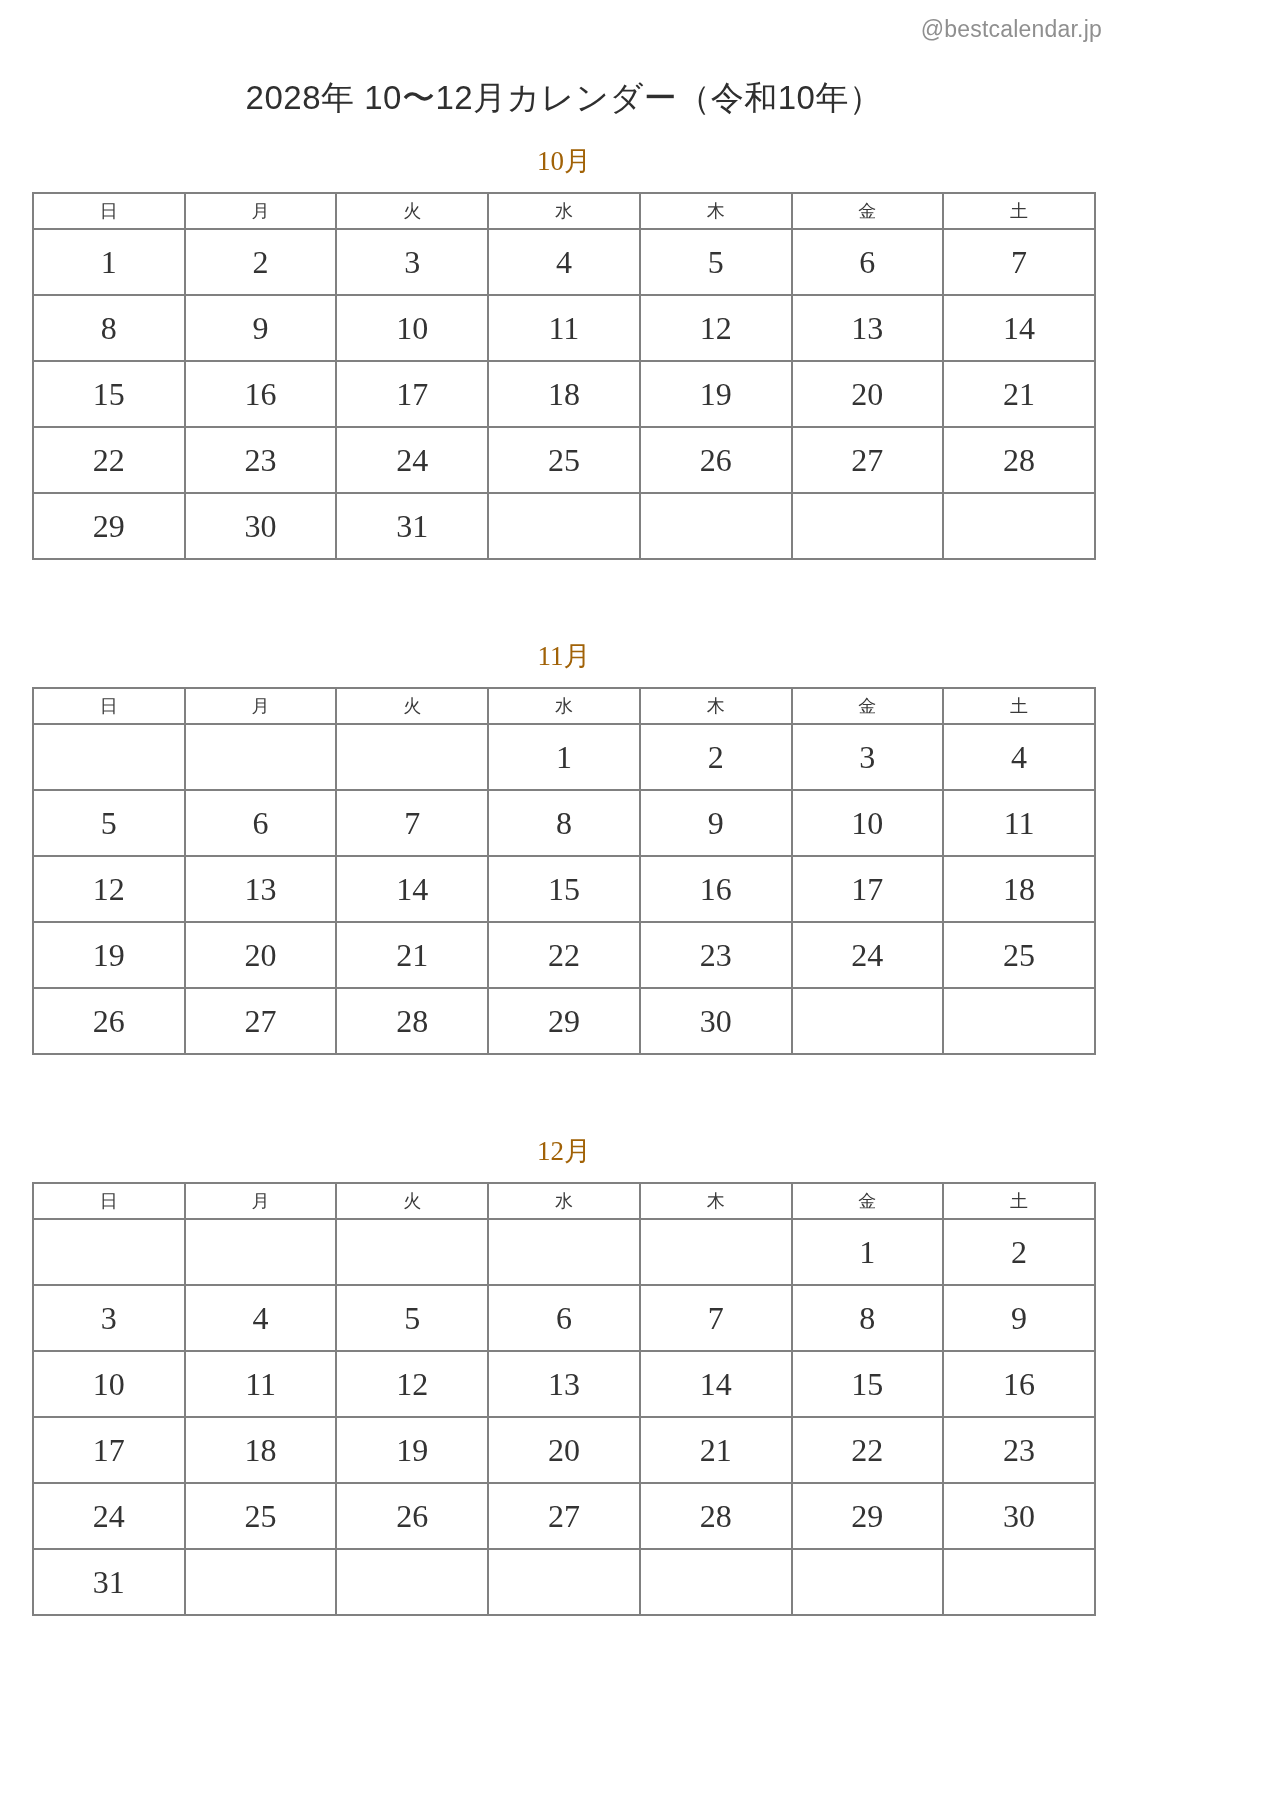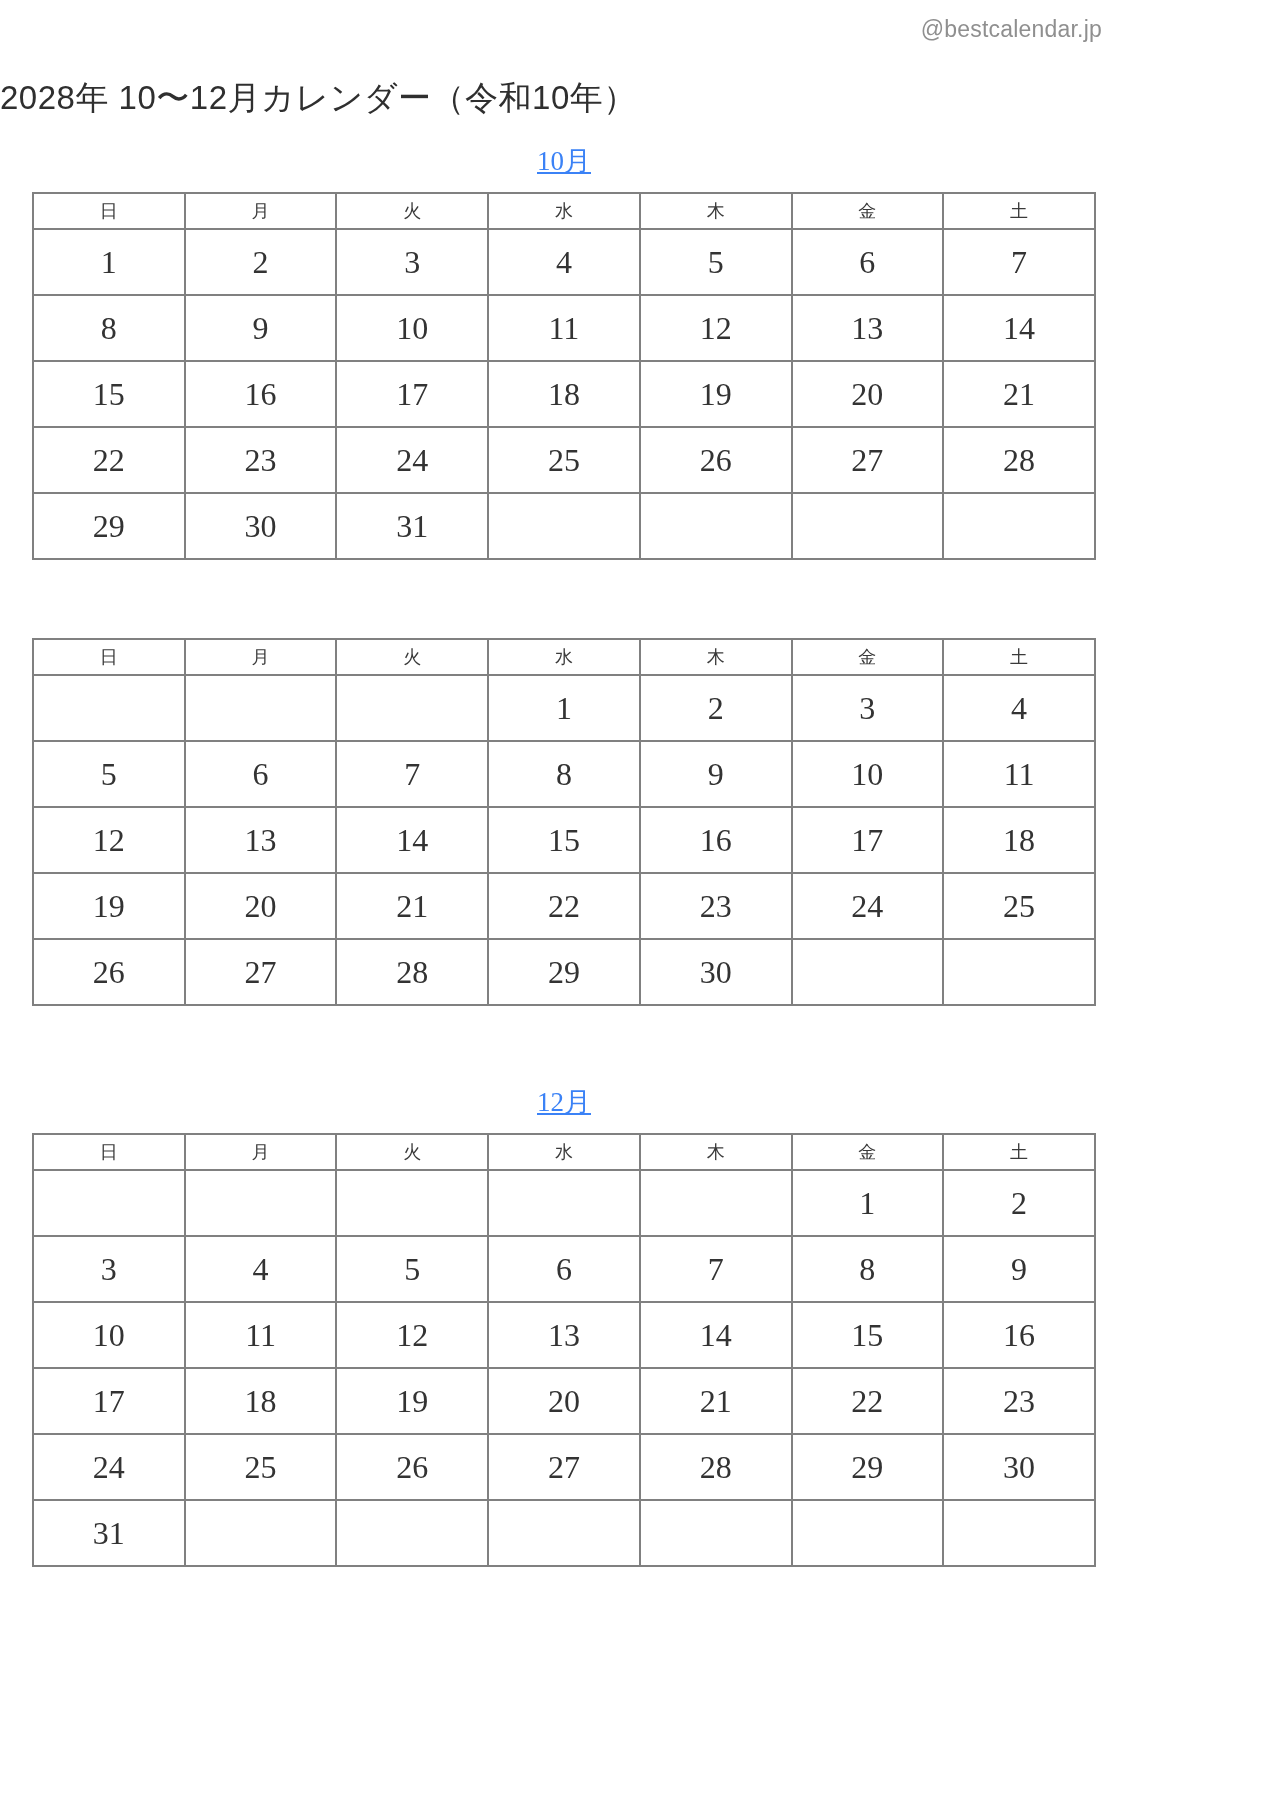--- a/index.html
+++ b/index.html
@@ -25,44 +25,43 @@
     position: absolute;
     top: 16px;
     right: 26px;
     font-family: "Liberation Sans", "DejaVu Sans", sans-serif;
     font-size: 23px;
     color: #8f8f8f;
     letter-spacing: 0.2px;
     white-space: nowrap;
   }
   .page-title {
-    text-align: left;
+    text-align: center;
     font-size: 33px;
     color: #2f2f2f;
     margin: 0;
     padding-top: 76px;
     font-weight: normal;
     letter-spacing: 0.5px;
     font-family: "Liberation Sans", "DejaVu Sans", sans-serif;
   }
   .month-block {
     margin: 0 auto;
     width: 1064px;
   }
   .month-block.m10 { margin-top: 22px; }
   .month-block.m11 { margin-top: 78px; }
   .month-block.m12 { margin-top: 78px; }
 
   .month-label {
     text-align: center;
     font-size: 27px;
-    color: #3b82f6;
+    color: #a16207;
     padding-bottom: 13px;
     font-family: "Liberation Serif", "DejaVu Serif", serif;
-    text-decoration: underline;
   }
   table.cal {
     border-collapse: collapse;
     width: 1064px;
     table-layout: fixed;
   }
   table.cal th,
   table.cal td {
     border: 2px solid #808080;
     text-align: center;
@@ -152,20 +151,21 @@
             <td></td>
             <td></td>
             <td></td>
             <td></td>
           </tr>
         </tbody>
     </table>
   </div>
 
   <div class="month-block m11">
+    <div class="month-label">11月</div>
     <table class="cal">
       <thead>
           <tr>
             <th class="sun">日</th>
             <th>月</th>
             <th>火</th>
             <th>水</th>
             <th>木</th>
             <th>金</th>
             <th class="sat">土</th>

